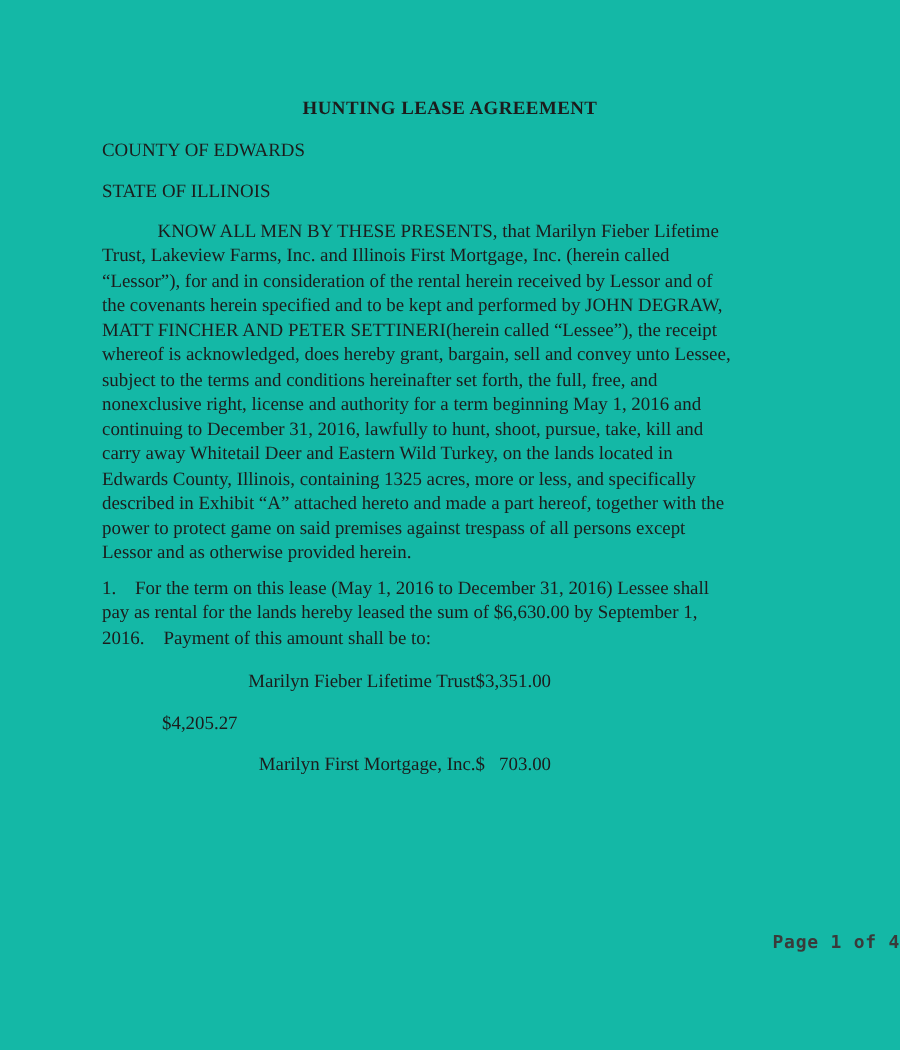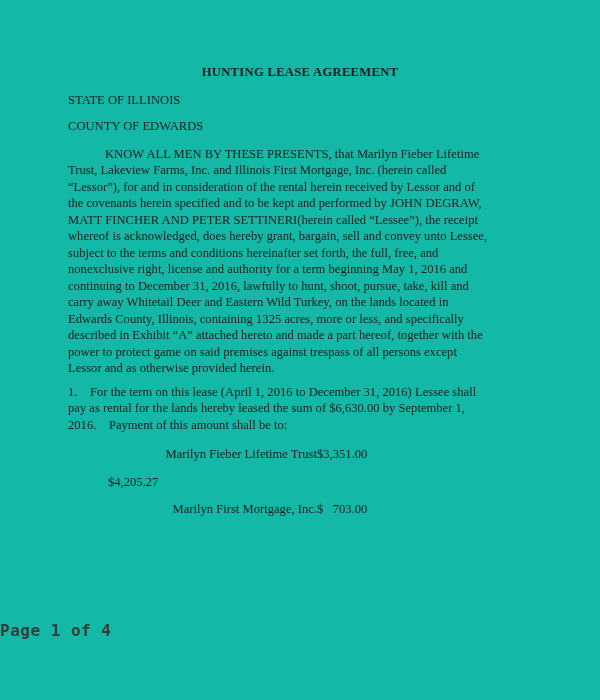--- a/index.html
+++ b/index.html
@@ -66,57 +66,57 @@
     white-space: pre;
   }
   .amount {
     white-space: pre;
   }
   .footer {
     position: absolute;
     top: 621px;
     left: 0;
     width: 100%;
-    text-align: left;
+    text-align: right;
     font-family: "DejaVu Sans Mono", monospace;
-    font-size: 16px;
+    font-size: 12px;
     font-weight: bold;
     color: #3a3a3a;
     letter-spacing: 0.5px;
   }
 </style>
 </head>
 <body>
 
 <div class="page">
   <div class="content">
 
     <div class="doc-title">HUNTING LEASE AGREEMENT</div>
 
+    <div class="caption-line county">COUNTY OF EDWARDS</div>
+
     <div class="caption-line">STATE OF ILLINOIS</div>
-
-    <div class="caption-line county">COUNTY OF EDWARDS</div>
 
     <div class="para indented intro">KNOW ALL MEN BY THESE PRESENTS, that Marilyn Fieber Lifetime
 Trust, Lakeview Farms, Inc. and Illinois First Mortgage, Inc. (herein called
 “Lessor”), for and in consideration of the rental herein received by Lessor and of
 the covenants herein specified and to be kept and performed by JOHN DEGRAW,
 MATT FINCHER AND PETER SETTINERI(herein called “Lessee”), the receipt
 whereof is acknowledged, does hereby grant, bargain, sell and convey unto Lessee,
 subject to the terms and conditions hereinafter set forth, the full, free, and
 nonexclusive right, license and authority for a term beginning May 1, 2016 and
 continuing to December 31, 2016, lawfully to hunt, shoot, pursue, take, kill and
 carry away Whitetail Deer and Eastern Wild Turkey, on the lands located in
 Edwards County, Illinois, containing 1325 acres, more or less, and specifically
 described in Exhibit “A” attached hereto and made a part hereof, together with the
 power to protect game on said premises against trespass of all persons except
 Lessor and as otherwise provided herein.</div>
 
 
-    <div class="para term-one">1.    For the term on this lease (April 1, 2016 to December 31, 2016) Lessee shall
+    <div class="para term-one">1.    For the term on this lease (May 1, 2016 to December 31, 2016) Lessee shall
 pay as rental for the lands hereby leased the sum of $6,630.00 by September 1,
 2016.    Payment of this amount shall be to:</div>
 
     <div>
       <div class="pay-row">
         <span class="payee">Marilyn Fieber Lifetime Trust</span>
         <span class="amount">$3,351.00</span>
       </div>
       <div class="pay-row">
         <span class="amount">$4,205.27</span>

